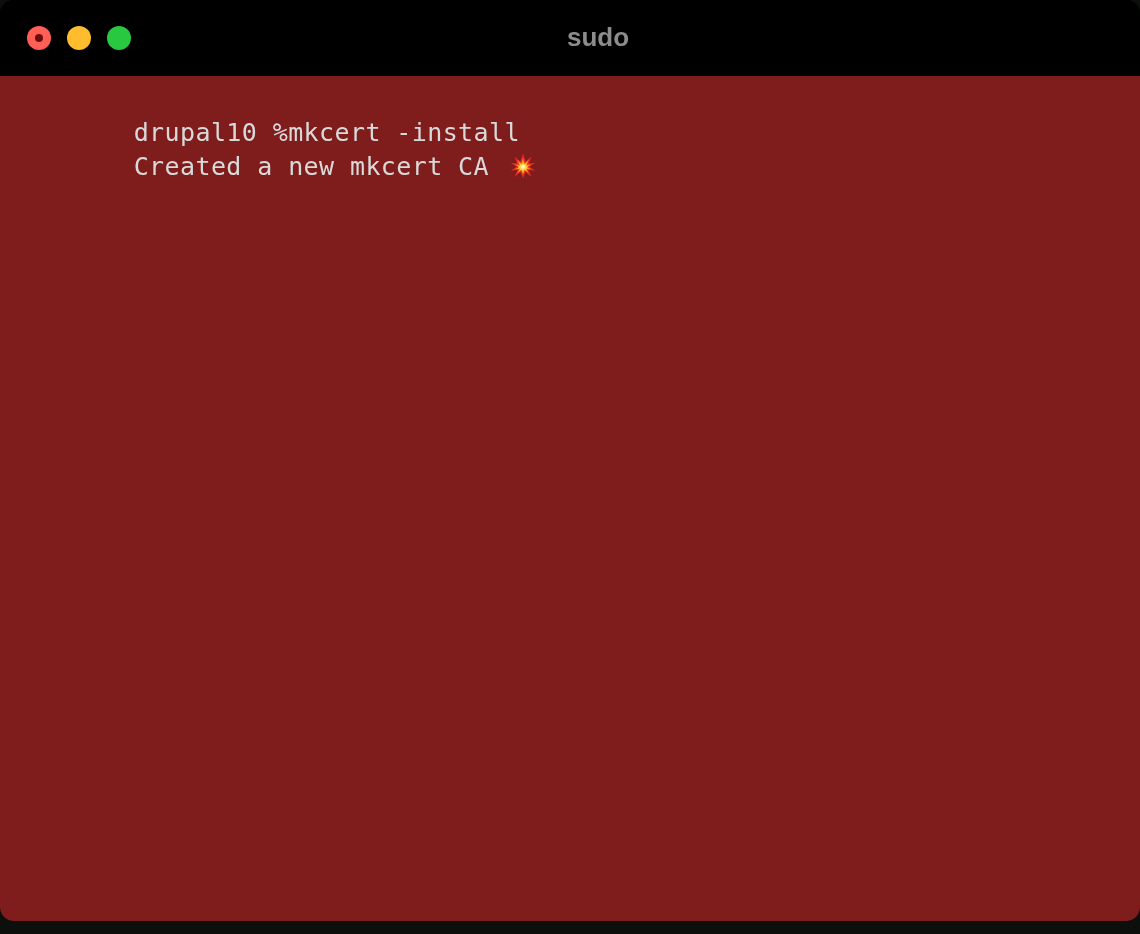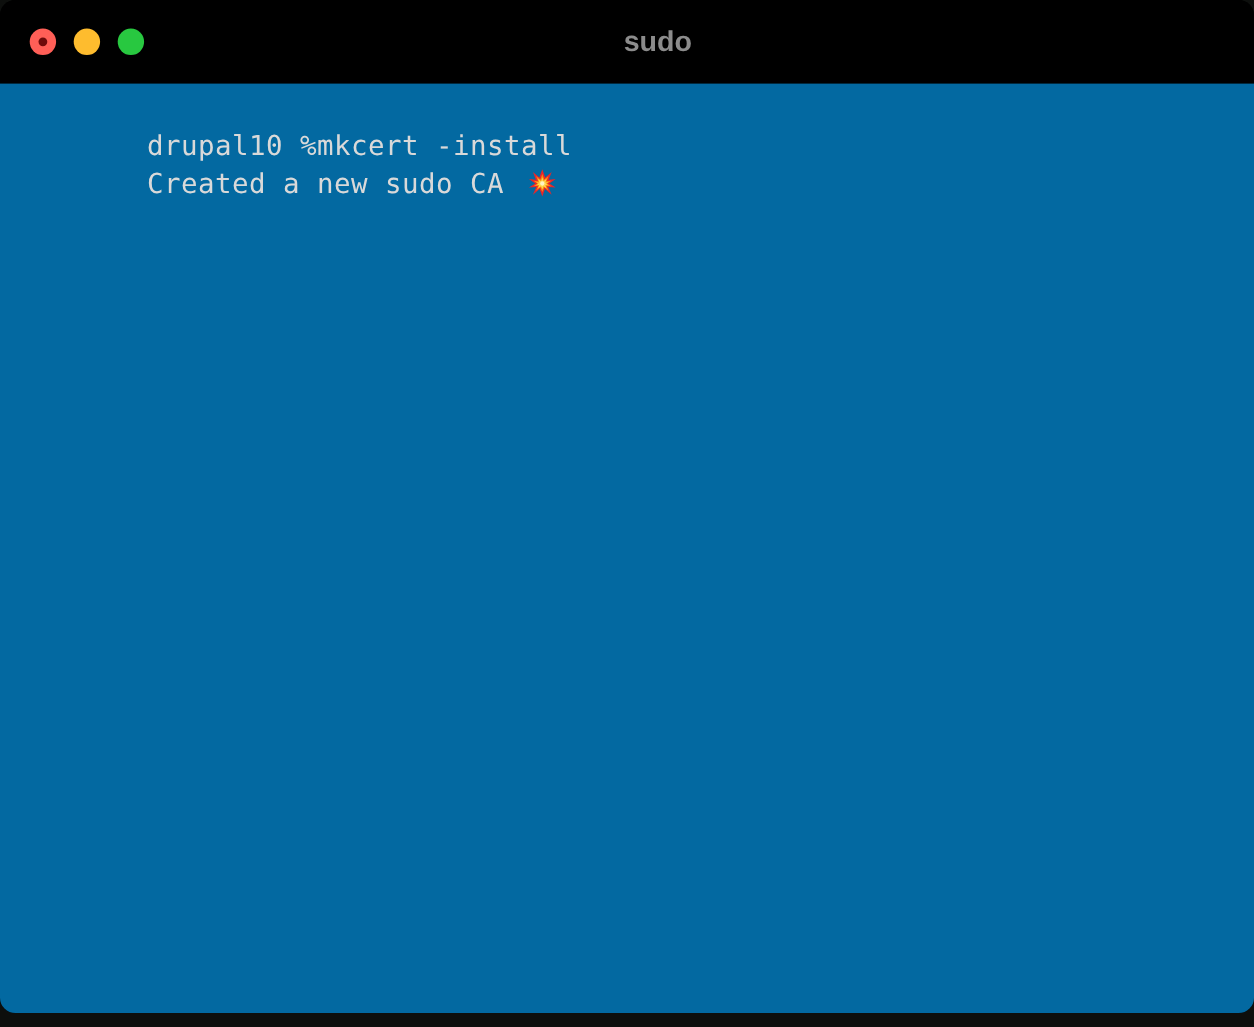--- a/index.html
+++ b/index.html
@@ -101,21 +101,21 @@
     margin-left: 28px;
   }
 
   
   .terminal-body {
     position: absolute;
     left: 0;
     top: 76px;
     right: 0;
     bottom: 0;
-    background: #0369a1;
+    background: #7f1d1d;
     padding: 6px 10px 10px 10px;
     box-sizing: border-box;
     overflow: hidden;
   }
 
   .term-line {
     font-family: "DejaVu Sans Mono", monospace;
     font-size: 25px;
     line-height: 34px;
     color: #d9d9d9;
@@ -158,21 +158,21 @@
       <div class="window-title">sudo</div>
     </div>
 
     <div class="terminal-body">
 
       <div class="term-line">
         <span>drupal10 %mkcert -install</span>
       </div>
 
       <div class="term-line">
-        <span>Created a new sudo CA </span><span class="emoji-burst"><svg viewBox="0 0 32 32" width="26" height="26" aria-hidden="true">
+        <span>Created a new mkcert CA </span><span class="emoji-burst"><svg viewBox="0 0 32 32" width="26" height="26" aria-hidden="true">
             <polygon points="16,1 19.3,10.4 26.5,4.2 23.2,12.8 31,12 24,17 31,21.5 22.8,21 26.5,29.5 19,23.3 16,31.5 13,23.3 5.5,29.5 9.2,21 1,21.5 8,17 1,12 8.8,12.8 5.5,4.2 12.7,10.4" fill="#e8262a"></polygon>
             <polygon points="16,6.5 18.2,12.6 23,8.6 20.7,14.4 26,14 21.4,17.1 26,20 20.6,19.6 23,25 18.4,21.2 16,26.5 13.6,21.2 9,25 11.4,19.6 6,20 10.6,17.1 6,14 11.3,14.4 9,8.6 13.8,12.6" fill="#fa8a12"></polygon>
             <polygon points="16,10 17.4,14.4 20.8,11.8 19.4,15.8 23,15.6 20,17.3 23,19 19.4,18.8 20.8,22.5 17.5,20 16,23.5 14.5,20 11.2,22.5 12.6,18.8 9,19 12,17.3 9,15.6 12.6,15.8 11.2,11.8 14.6,14.4" fill="#ffd84d"></polygon>
             <circle cx="16" cy="17" r="2.4" fill="#fff3c4"></circle>
           </svg></span>
       </div>
 
 
     </div>
 

